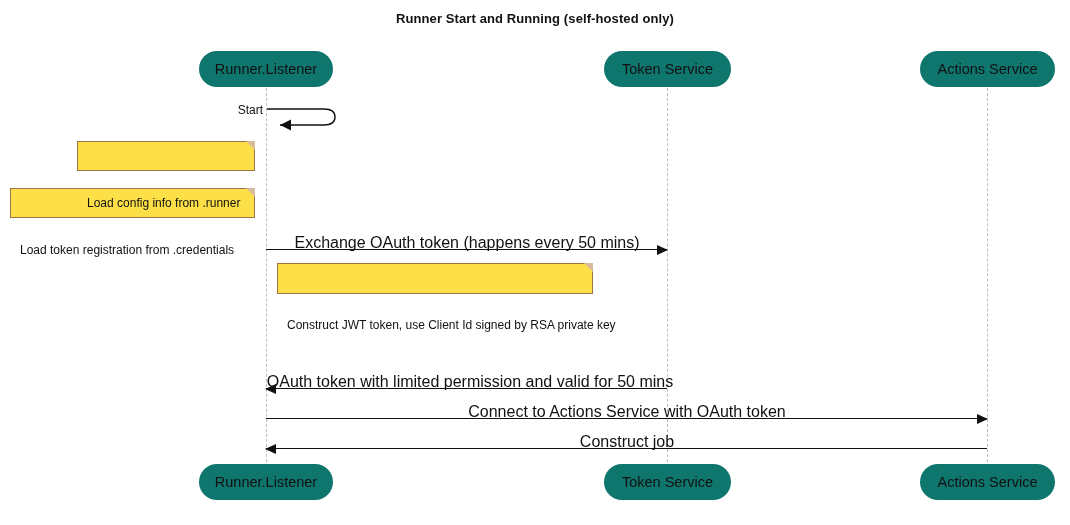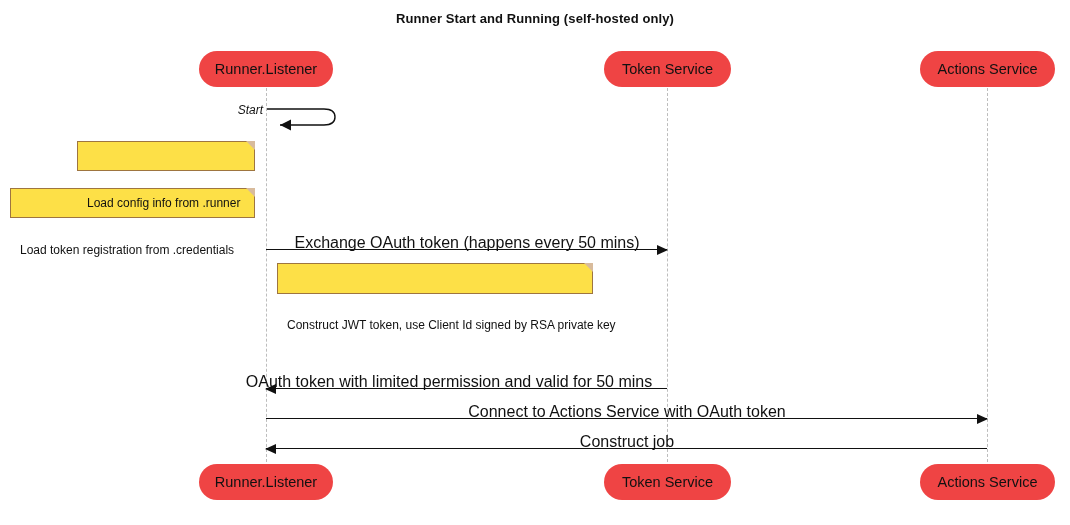--- a/index.html
+++ b/index.html
@@ -36,21 +36,21 @@
     top: 88px;
     width: 0;
     height: 374px;
     border-left: 1px dashed #bdbdbd;
   }
   
   .participant {
     position: absolute;
     height: 36px;
     border-radius: 18px;
-    background: #ef4444;
+    background: #0f766e;
     display: flex;
     align-items: center;
     justify-content: center;
     font-size: 14.5px;
     color: #111111;
     box-sizing: border-box;
   }
   
   .note {
     position: absolute;
@@ -113,21 +113,20 @@
   }
   .self-msg {
     position: absolute;
   }
   .start-label {
     position: absolute;
     font-size: 12px;
     color: #111111;
     white-space: pre;
     text-align: right;
-    font-style: italic;
   }
 </style>
 </head>
 <body>
 
 <div id="diagram-root">
 
   <div class="diagram-title">Runner Start and Running (self-hosted only)</div>
 
   <div class="lifeline" style="left:266px;"></div>
@@ -179,21 +178,21 @@
 
   <div class="note" style="left:277px; top:263px; width:316px; height:31px;">
     <span class="fold"></span>
     <span class="note-text">Construct JWT token, use Client Id signed by RSA private key</span>
   </div>
 
 
   <div class="msg" style="left:266px; top:388px; width:401px;">
     <span class="head-left"></span>
   </div>
-  <div class="msg-label" style="left:449px; top:373px;">OAuth token with limited permission and valid for 50 mins</div>
+  <div class="msg-label" style="left:470px; top:373px;">OAuth token with limited permission and valid for 50 mins</div>
 
   <div class="msg" style="left:266px; top:418px; width:721px;">
     <span class="head-right"></span>
   </div>
   <div class="msg-label" style="left:627px; top:403px;">Connect to Actions Service with OAuth token</div>
 
   <div class="msg" style="left:266px; top:448px; width:721px;">
     <span class="head-left"></span>
   </div>
   <div class="msg-label" style="left:627px; top:433px;">Construct job</div>

